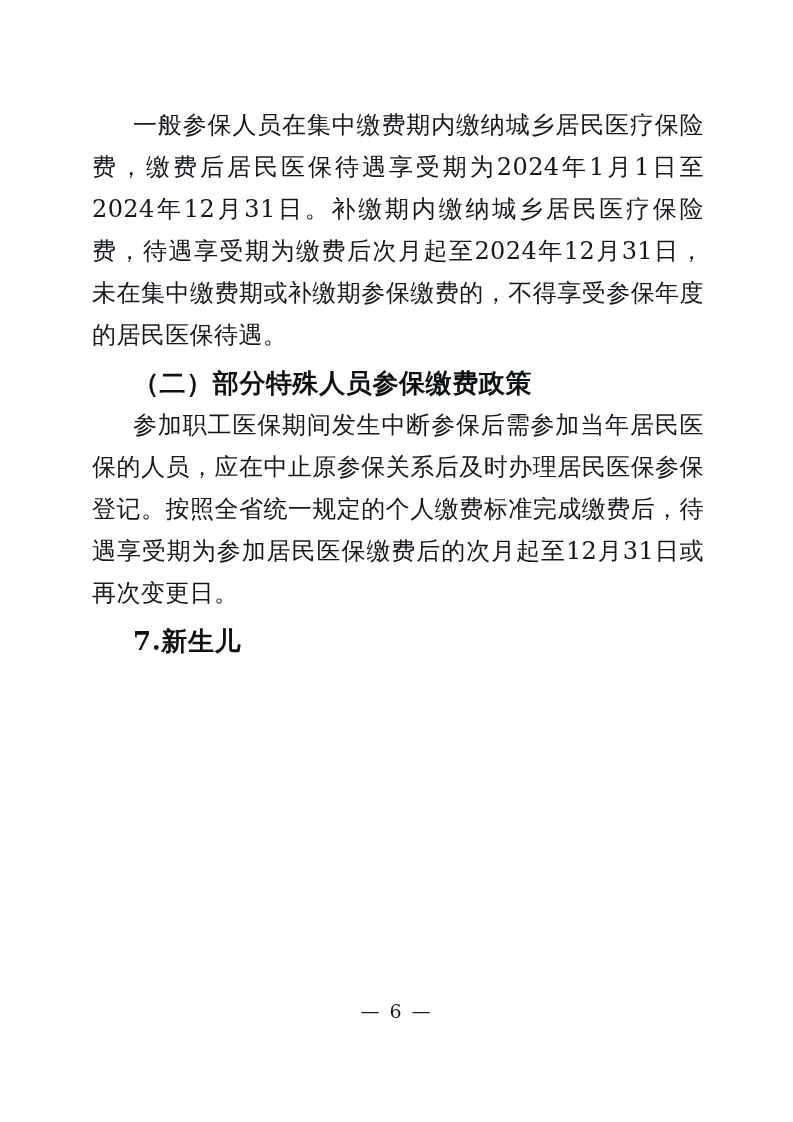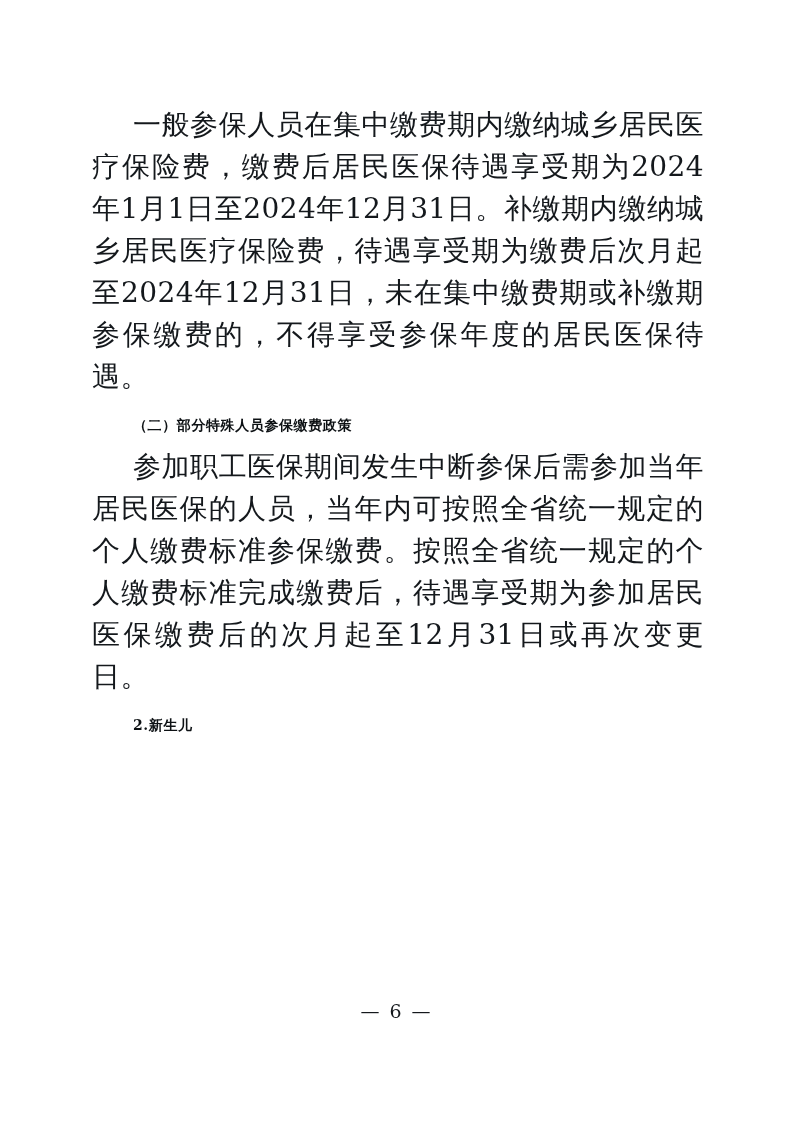--- a/index.html
+++ b/index.html
@@ -23,31 +23,31 @@
     height: 1122px;
     background: #ffffff;
   }
   .content {
     position: absolute;
     left: 92px;
     top: 104px;
     width: 612px;
   }
   .para {
-    font-size: 28px;
+    font-size: 24px;
     line-height: 42px;
     text-align: justify;
     text-justify: inter-ideograph;
     letter-spacing: 0.4px;
     margin: 0 0 0 0;
     text-indent: 41px;
     color: #14181c;
   }
   .heading {
-    font-size: 14px;
+    font-size: 26px;
     line-height: 42px;
     font-weight: bold;
     text-indent: 41px;
     letter-spacing: 0.6px;
     margin: 0;
     color: #0d1114;
   }
   .heading.sub {
     text-indent: 41px;
   }
@@ -70,24 +70,24 @@
 <div class="page">
   <div class="content">
 
     <p class="para">一般参保人员在集中缴费期内缴纳城乡居民医疗保险费，缴费后居民医保待遇享受期为2024年1月1日至2024年12月31日。补缴期内缴纳城乡居民医疗保险费，待遇享受期为缴费后次月起至2024年12月31日，未在集中缴费期或补缴期参保缴费的，不得享受参保年度的居民医保待遇。</p>
 
     <div class="spacer-sm"></div>
 
     <p class="heading">（二）部分特殊人员参保缴费政策</p>
 
 
-    <p class="para">参加职工医保期间发生中断参保后需参加当年居民医保的人员，当年内可按照全省统一规定的个人缴费标准参保缴费。按照全省统一规定的个人缴费标准完成缴费后，待遇享受期为参加居民医保缴费后的次月起至12月31日或再次变更日。</p>
+    <p class="para">参加职工医保期间发生中断参保后需参加当年居民医保的人员，应在中止原参保关系后及时办理居民医保参保登记。按照全省统一规定的个人缴费标准完成缴费后，待遇享受期为参加居民医保缴费后的次月起至12月31日或再次变更日。</p>
 
     <div class="spacer-sm"></div>
 
-    <p class="heading sub">2.新生儿</p>
+    <p class="heading sub">7.新生儿</p>
 
 
 
   </div>
 
   <div class="footer">— 6 —</div>
 </div>
 
 </body></html>

